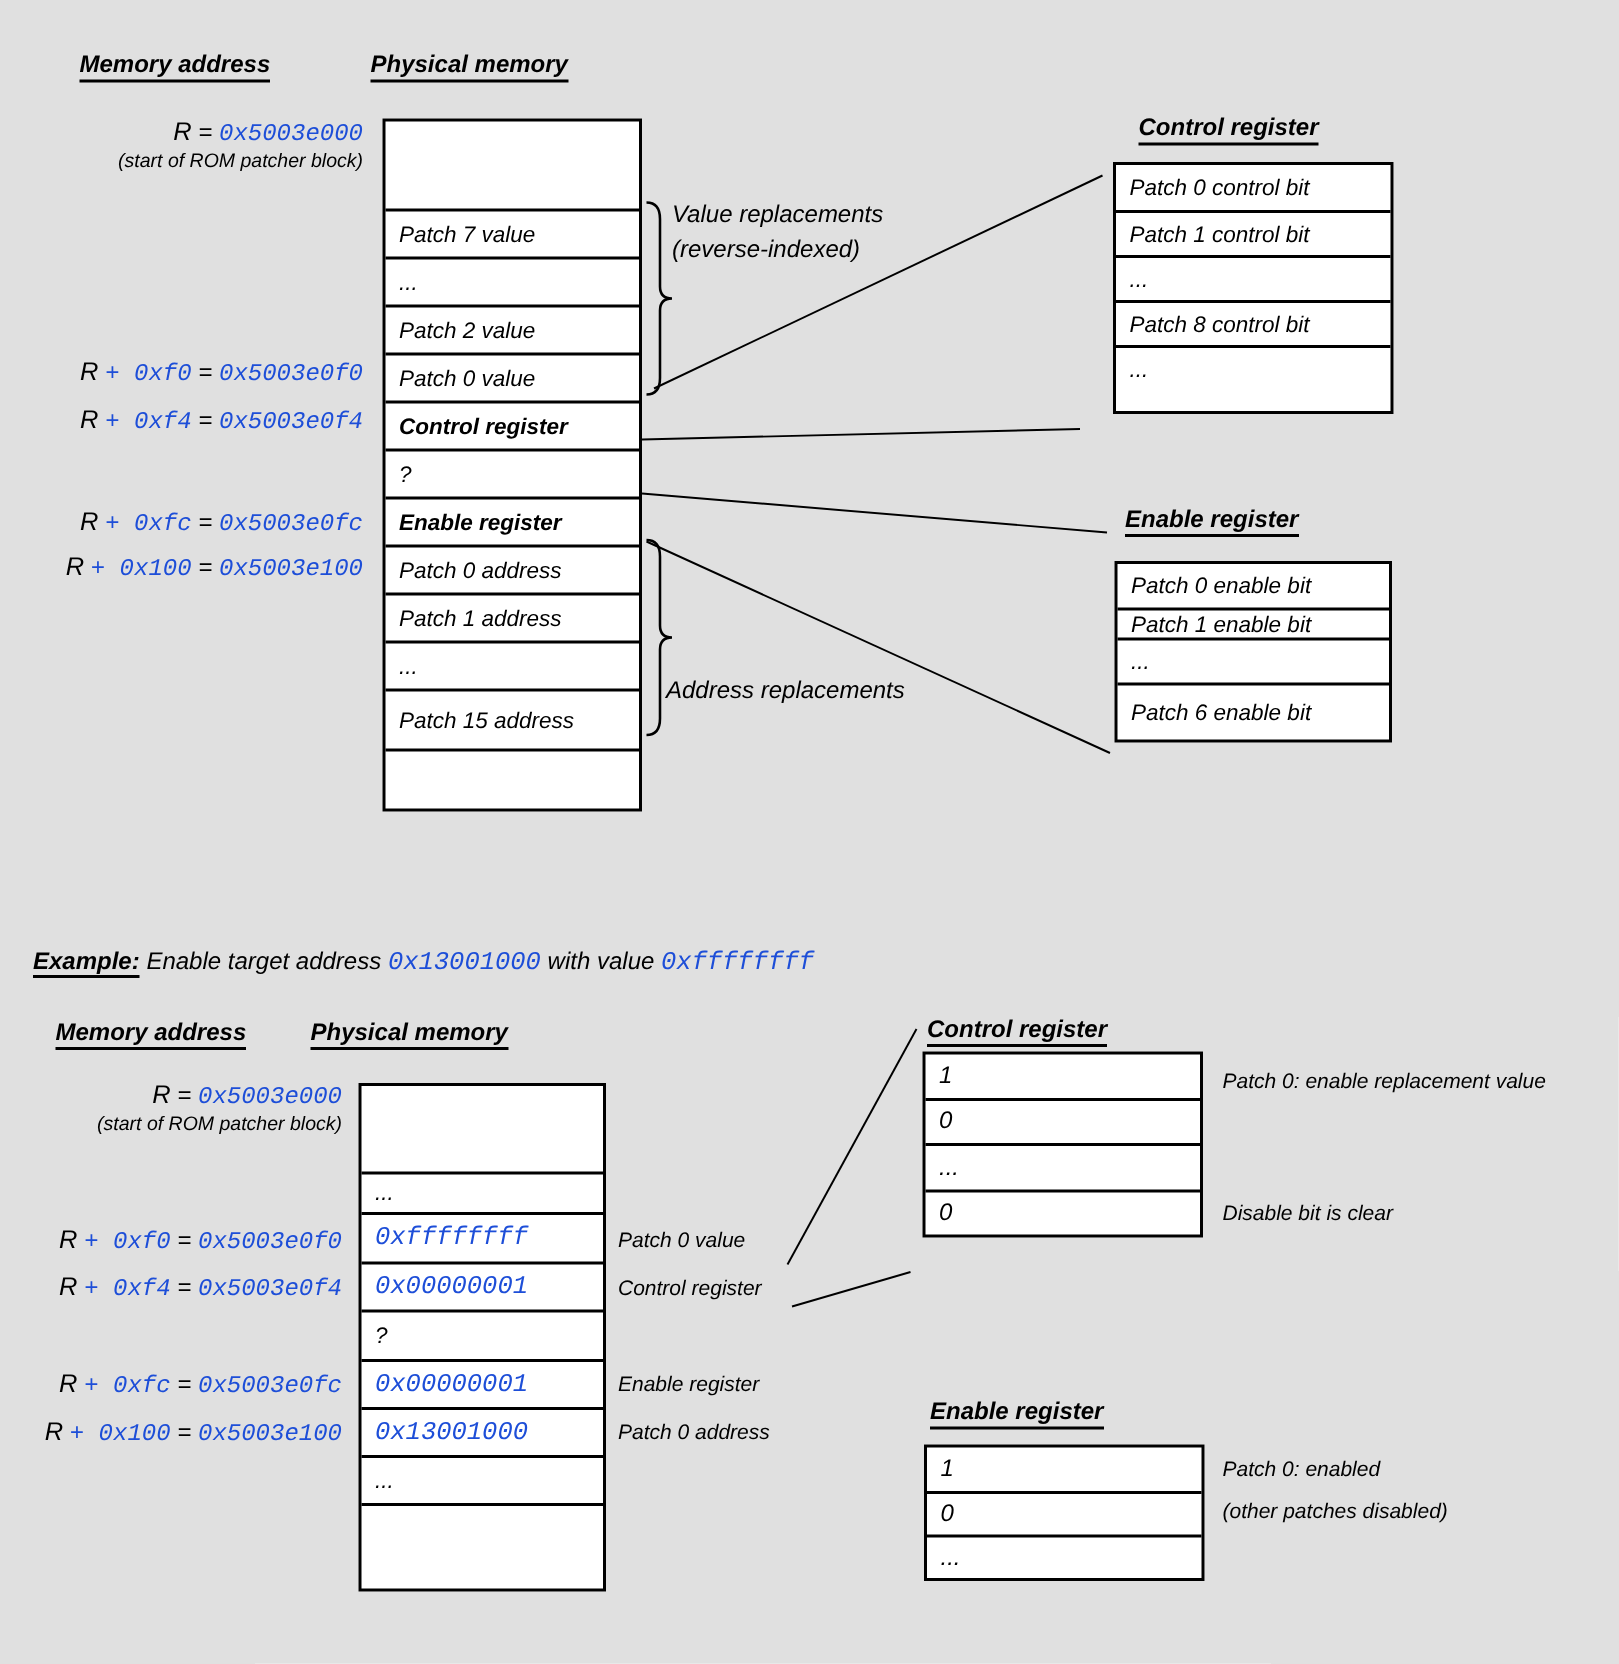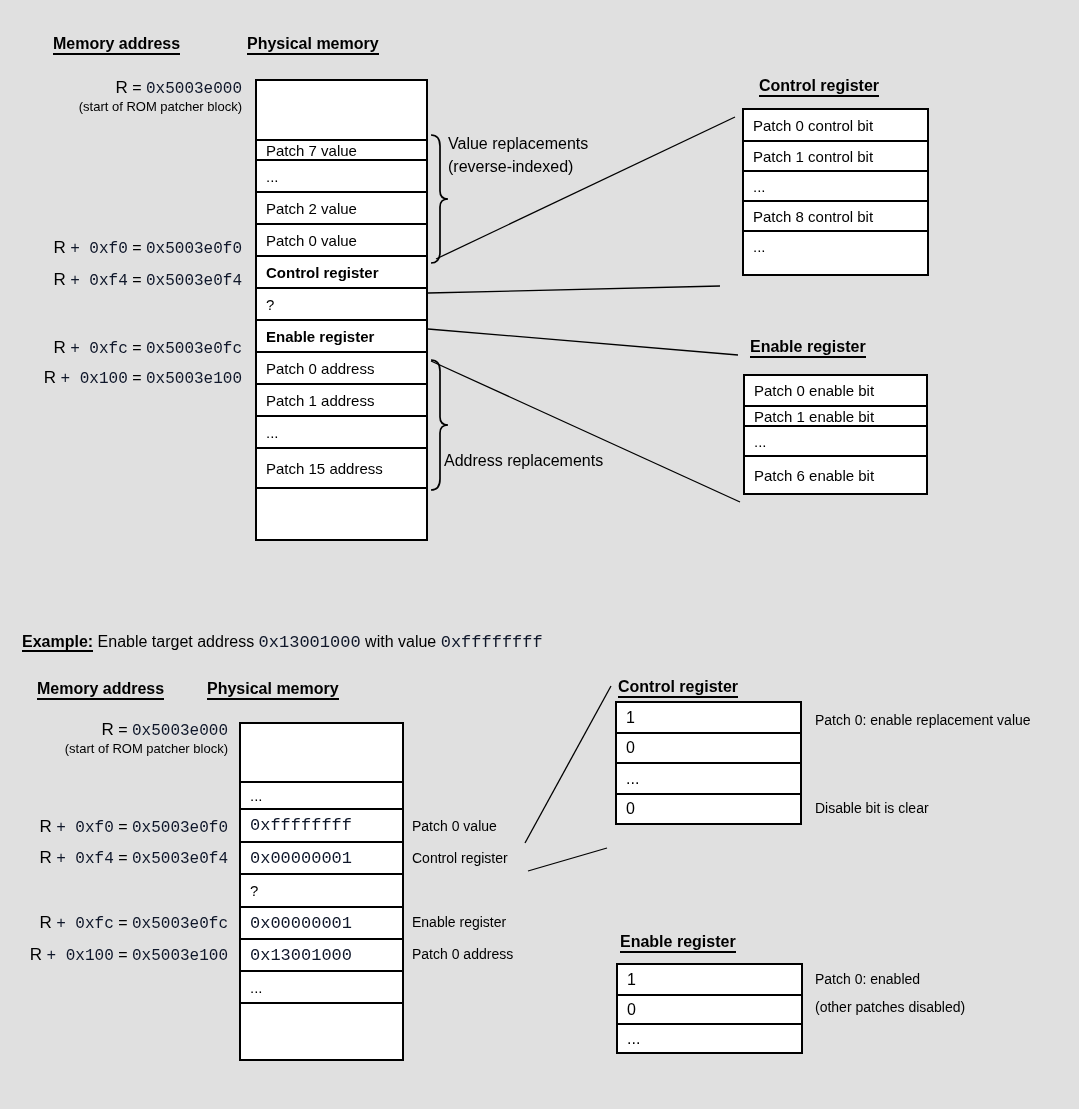--- a/index.html
+++ b/index.html
@@ -3,20 +3,21 @@
 <meta charset="utf-8">
 <style>
   html,body{margin:0;padding:0;}
   .canvas{
     position:relative;
     width:1079px;height:1109px;
     background:#e0e0e0;
     font-family:"Liberation Sans",sans-serif;
     color:#000;
     overflow:hidden;
+    font-style:italic;
   }
   .hdr{
     position:absolute;
     font-size:16px;font-weight:bold;
     white-space:nowrap;
     border-bottom:2px solid #000;
     line-height:18px;
     padding-bottom:0;
   }
   .memtable{
@@ -32,21 +33,21 @@
     display:flex;align-items:center;
     padding-left:9px;
     font-size:15px;
     white-space:nowrap;
     flex:0 0 auto;
   }
   .mrow.first{border-top:none;}
   .mrow.fill{flex:1 1 auto;}
   .mrow.bold{font-weight:bold;}
   .bit{font-size:16px;}
-  .mono{font-family:"Liberation Mono","DejaVu Sans Mono",monospace;color:#0f172a;text-align:center;}
+  .mono{font-family:"Liberation Mono","DejaVu Sans Mono",monospace;color:#1d4ed8;text-align:center;}
   .mrow.mono{font-size:17px;}
   .addr-label{
     position:absolute;left:0;
     text-align:right;
     white-space:nowrap;
     font-size:16px;line-height:17px;
   }
   .addr-label .mono{font-size:16px;}
   .addr-label .r{font-size:17px;}
   .sub-label{
@@ -105,21 +106,21 @@
   </div>
   <div class="addr-label" style="top:369px;width:242px">
     <span class="r">R</span>
     <span class="mono">+ 0x100</span>
     <span>=</span>
     <span class="mono">0x5003e100</span>
   </div>
 
   <div class="memtable" style="left:255px;top:79px;width:173px;height:462px">
     <div class="mrow first" style="height:58px"></div>
-    <div class="mrow" style="height:20px">Patch 7 value</div>
+    <div class="mrow" style="height:32px">Patch 7 value</div>
     <div class="mrow" style="height:32px">...</div>
     <div class="mrow" style="height:32px">Patch 2 value</div>
     <div class="mrow" style="height:32px">Patch 0 value</div>
     <div class="mrow bold" style="height:32px">Control register</div>
     <div class="mrow" style="height:32px">?</div>
     <div class="mrow bold" style="height:32px">Enable register</div>
     <div class="mrow" style="height:32px">Patch 0 address</div>
     <div class="mrow" style="height:32px">Patch 1 address</div>
     <div class="mrow" style="height:32px">...</div>
     <div class="mrow" style="height:40px">Patch 15 address</div>

